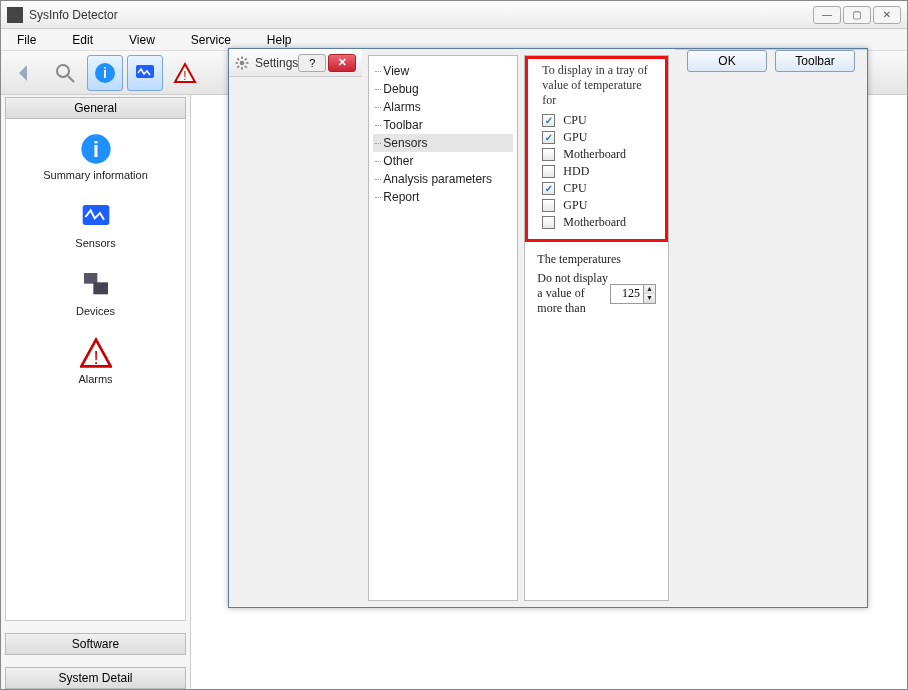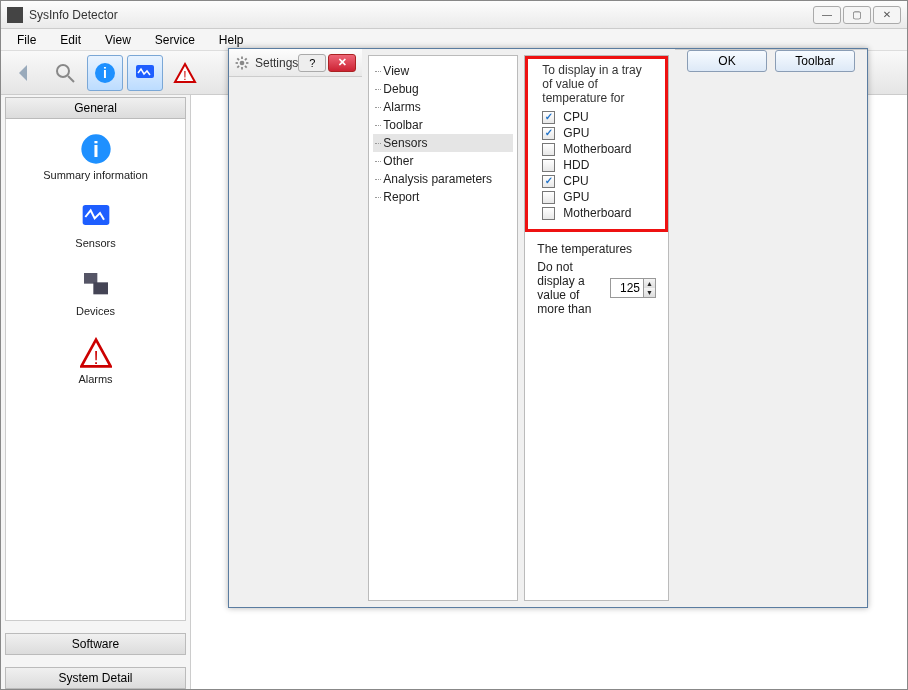--- a/index.html
+++ b/index.html
@@ -6,21 +6,21 @@
 body { font-family: "Segoe UI", Tahoma, sans-serif; font-size: 12px; background: #fff; width: 908px; height: 690px; overflow: hidden; position: relative; }
 
 
 .main-window { width: 908px; height: 690px; border: 1px solid #888; background: #f0f0f0; display: flex; flex-direction: column; }
 .titlebar { height: 28px; background: linear-gradient(#fdfdfd,#eaeaea); display: flex; align-items: center; padding: 0 6px; border-bottom: 1px solid #ccc; }
 .titlebar .app-icon { width: 16px; height: 16px; background: #444; margin-right: 6px; }
 .titlebar .title { flex: 1; color: #333; }
 .win-controls { display: flex; gap: 2px; }
 .win-btn { width: 28px; height: 18px; border: 1px solid #aaa; background: #f5f5f5; display: flex; align-items: center; justify-content: center; font-size: 10px; color: #555; border-radius: 3px; }
 
-.menubar { height: 22px; background: #f5f5f5; display: flex; align-items: center; padding: 0 8px; gap: 8px; border-bottom: 1px solid #ddd; }
+.menubar { height: 22px; background: #f5f5f5; display: flex; align-items: center; padding: 0 8px; gap: 20px; border-bottom: 1px solid #ddd; }
 .menubar span { padding: 2px 8px; cursor: default; }
 
 .toolbar { height: 44px; background: linear-gradient(#f9f9f9,#e5e5e5); display: flex; align-items: center; padding: 0 6px; gap: 4px; border-bottom: 1px solid #ccc; }
 .tool-btn { width: 36px; height: 36px; display: flex; align-items: center; justify-content: center; border: 1px solid transparent; border-radius: 3px; }
 .tool-btn.active { background: linear-gradient(#e8f3ff,#bcdcff); border-color: #7aa7d6; }
 .tool-btn svg { width: 24px; height: 24px; }
 
 .main-body { flex: 1; display: flex; background: #fff; }
 .left-panel { width: 190px; background: #f5f5f5; border-right: 1px solid #ccc; display: flex; flex-direction: column; }
 .panel-tab { background: linear-gradient(#f0f0f0,#dcdcdc); border: 1px solid #bbb; text-align: center; padding: 3px 12px; margin: 2px 4px 0 4px; font-size: 12px; }
@@ -40,21 +40,21 @@
 .dlg-controls { display: flex; gap: 2px; }
 .dlg-btn { width: 28px; height: 18px; border: 1px solid #aaa; background: #eee; display: flex; align-items: center; justify-content: center; border-radius: 3px; font-size: 11px; }
 .dlg-btn.close { background: linear-gradient(#e67,#c23); border-color: #a22; color: #fff; font-weight: bold; }
 
 .dialog-body { flex: 1; display: flex; background: #f0f0f0; padding: 6px; gap: 6px; }
 .tree { width: 150px; background: #fff; border: 1px solid #bbb; padding: 6px 4px; font-size: 12px; }
 .tree-item { padding: 2px 2px 2px 10px; position: relative; color: #222; cursor: default; }
 .tree-item::before { content: ""; position: absolute; left: 2px; top: 50%; width: 6px; border-top: 1px dotted #999; }
 .tree-item.selected { background: #e5e5e5; }
 
-.settings-pane { flex: 1; background: #fff; border: 1px solid #bbb; padding: 0 8px 8px 8px; font-family: Liberation Sans, sans-serif; font-size: 12px; color: #222; overflow: hidden; }
+.settings-pane { flex: 1; background: #fff; border: 1px solid #bbb; padding: 0 8px 8px 8px; font-family: Liberation Serif, serif; font-size: 12px; color: #222; overflow: hidden; }
 .red-frame { border: 3px solid #e11; margin: 0 -8px; padding: 2px 10px 8px 10px; }
 .group-label { color: #333; margin: 2px 0 4px 4px; font-size: 12px; }
 .chk-row { display: flex; align-items: center; gap: 8px; padding: 1px 0 1px 4px; }
 .chk { width: 13px; height: 13px; border: 1px solid #777; background: linear-gradient(#fff,#e8e8e8); display: inline-flex; align-items: center; justify-content: center; font-size: 10px; color: #2a6; }
 .chk.checked::after { content: "✓"; color: #2273c9; font-weight: bold; line-height: 1; }
 .sect-label { margin: 10px 0 4px 4px; }
 .temp-row { display: flex; align-items: center; margin: 4px 4px 0 4px; }
 .temp-row .lab { flex: 1; }
 .spin { display: flex; align-items: stretch; border: 1px solid #999; height: 20px; background: #22c55e; }
 .spin input { width: 32px; border: none; text-align: right; padding: 0 3px; font-family: inherit; font-size: 12px; }

